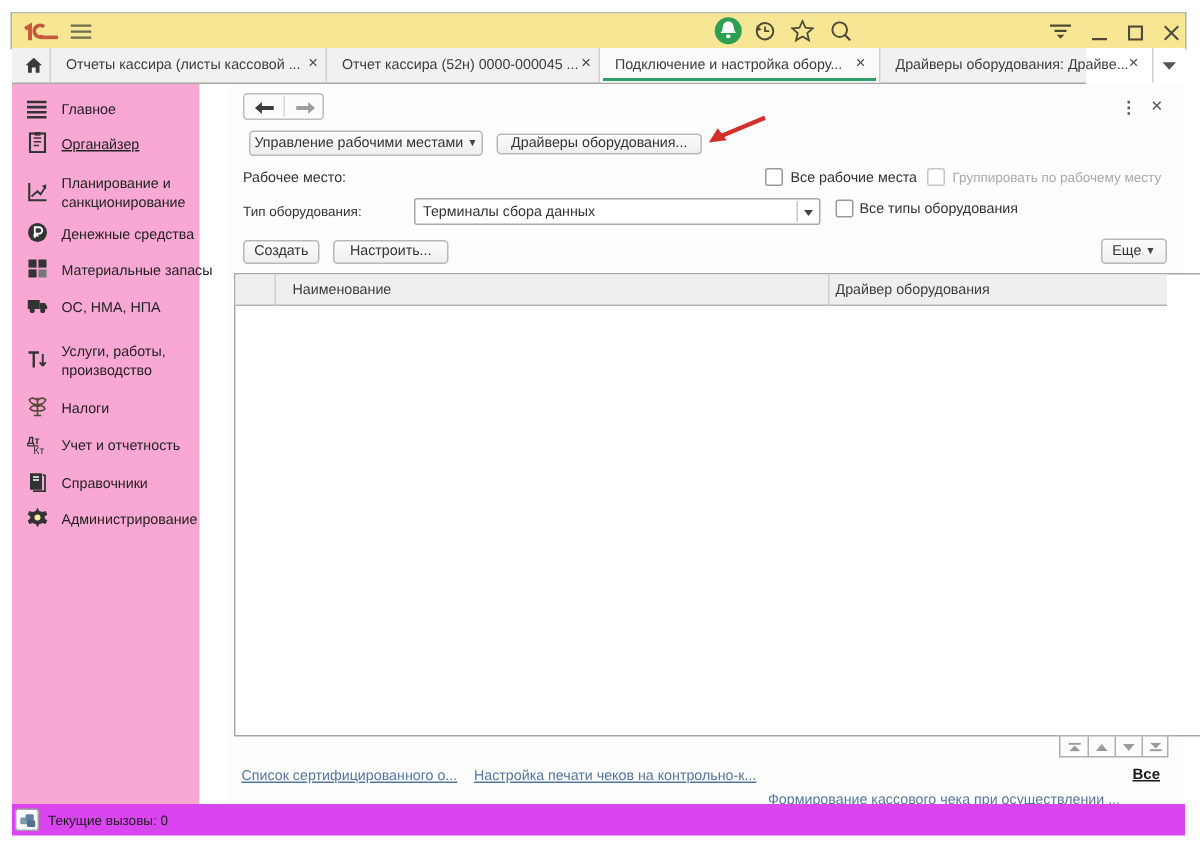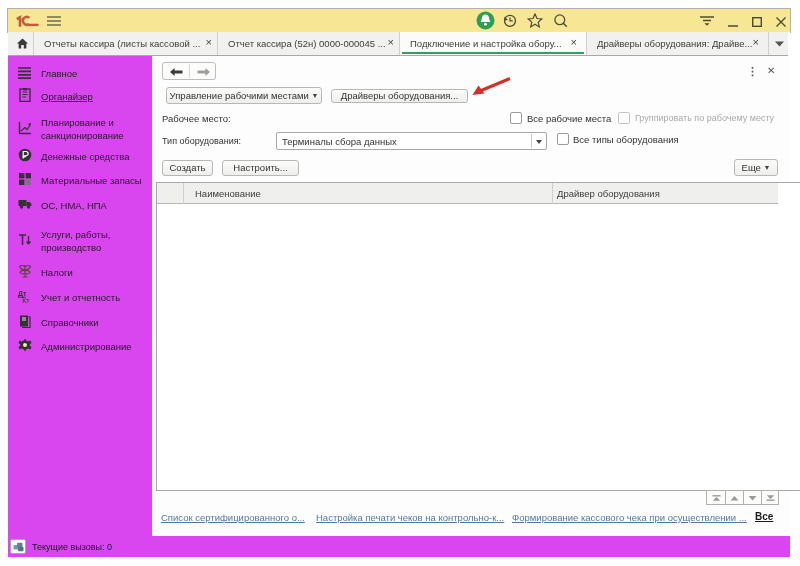--- a/index.html
+++ b/index.html
@@ -5,26 +5,26 @@
   * { margin:0; padding:0; box-sizing:border-box; }
   html,body { width:800px; height:566px; background:#ffffff; font-family:"Liberation Sans", sans-serif; }
   #root { position:relative; width:800px; height:566px; overflow:hidden; }
   .abs { position:absolute; }
   #win { position:absolute; left:8px; top:9px; width:782px; height:548px; background:#fff; }
   
   #topbar { position:absolute; left:0; top:0; width:782px; height:23px; background:#f7e795; }
   #toptitle { position:absolute; left:58px; top:6px; font-size:9.5px; color:#4a4a35; white-space:pre; }
   .tico { position:absolute; }
   
-  #tabbar { position:absolute; left:0; top:23px; width:780px; height:24px; background:#f1f1ef; border-bottom:1px solid #a8a8a6;text-align:right; }
+  #tabbar { position:absolute; left:0; top:23px; width:716px; height:24px; background:#f1f1ef; border-bottom:1px solid #a8a8a6;text-align:right; }
   .tab { position:absolute; top:0; height:23px; border-right:1px solid #cfcfcd; font-size:9.5px; color:#3c3c3c; overflow:hidden; }
   .tab .tx { position:absolute; left:10px; top:5.5px; white-space:nowrap; }
   .tab .cl { position:absolute; top:4px; font-size:11px; color:#444; }
   
-  #sidebar { position:absolute; left:0; top:47px; width:144px; height:480px; background:#d946ef; }
+  #sidebar { position:absolute; left:0; top:47px; width:125px; height:480px; background:#f9a8d4; }
   .sbi { position:absolute; left:33px; font-size:9.5px; color:#222; line-height:13px; white-space:nowrap; }
   .sico { position:absolute; left:10px; width:14px; height:14px; }
   
   #main { position:absolute; left:144px; top:47px; width:638px; height:480px; background:#fdfdfd; }
   .btn { position:absolute; background:linear-gradient(#fcfcfb,#eeeeec); border:1px solid #b7b7b5; border-radius:3px; font-size:9.5px; color:#333; text-align:center; font-family:"Liberation Sans", sans-serif; }
   .lbl { position:absolute; font-size:9.5px; color:#333; white-space:nowrap; }
   .cb { position:absolute; width:12px; height:12px; border:1px solid #9a9a98; background:#fff; border-radius:2px; }
   
   #statusbar { position:absolute; left:0; top:527px; width:782px; height:21px; background:#d946ef; }
 </style>
@@ -252,21 +252,21 @@
             <path d="M4.5 4.6 L8.4 0 L0.6 0 Z" fill="#9a9a98"></path>
           </svg>
       <svg style="position:absolute;left:59px;top:4px" width="9" height="6" viewBox="0 0 9 6">
             <path d="M0.5 5.2 h8" stroke="#9a9a98" stroke-width="1.4"></path>
             <path d="M4.5 4 L8.2 0.2 L0.8 0.2 Z" fill="#9a9a98"></path>
           </svg>
     </div>
 
     <div class="lbl" style="left:9px;top:456px;color:#53779f;text-decoration:underline;">Список сертифицированного о...</div>
     <div class="lbl" style="left:164px;top:456px;color:#53779f;text-decoration:underline;">Настройка печати чеков на контрольно-к...</div>
-    <div class="lbl" style="left:360px;top:456px;color:#53779f;text-decoration:underline;">Формирование кассового чека при осуществлении ...</div>
+    <div class="lbl" style="left:360px;top:472px;color:#53779f;text-decoration:underline;">Формирование кассового чека при осуществлении ...</div>
     <div class="lbl" style="left:603px;top:455px;color:#1a1a1a;text-decoration:underline;font-size:10px;font-weight:bold;">Все</div>
   </div>
 
   <div id="statusbar">
     <div class="abs" style="left:2px;top:3px;width:16px;height:15px;background:#fdfdfd;border:1px solid #a5a5a3;border-radius:2px;">
       <svg style="position:absolute;left:2px;top:2px" width="11" height="10" viewBox="0 0 11 10">
             <rect x="0.5" y="3" width="5" height="4.5" rx="1" fill="#7c99b0"></rect>
             <rect x="4" y="0.8" width="5.5" height="4.5" rx="1" fill="#627f9b"></rect>
             <rect x="5" y="4.8" width="5.5" height="4.5" rx="1" fill="#54718c"></rect>
           </svg>

